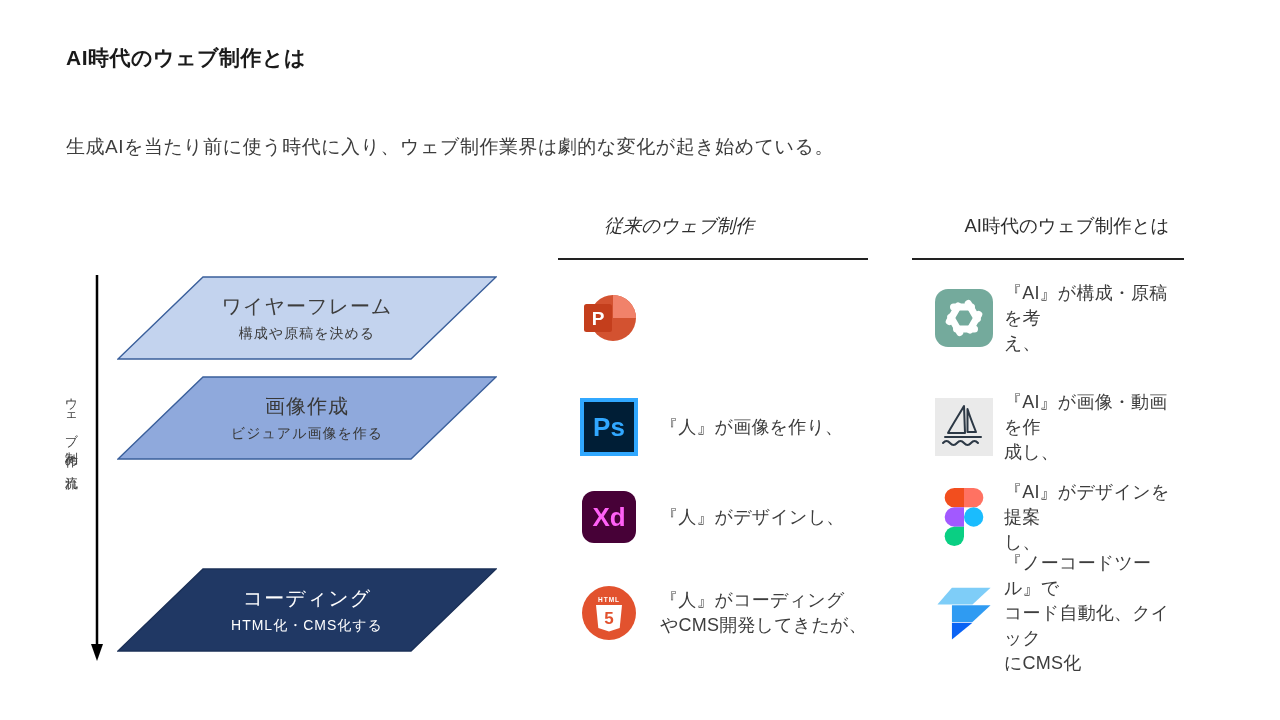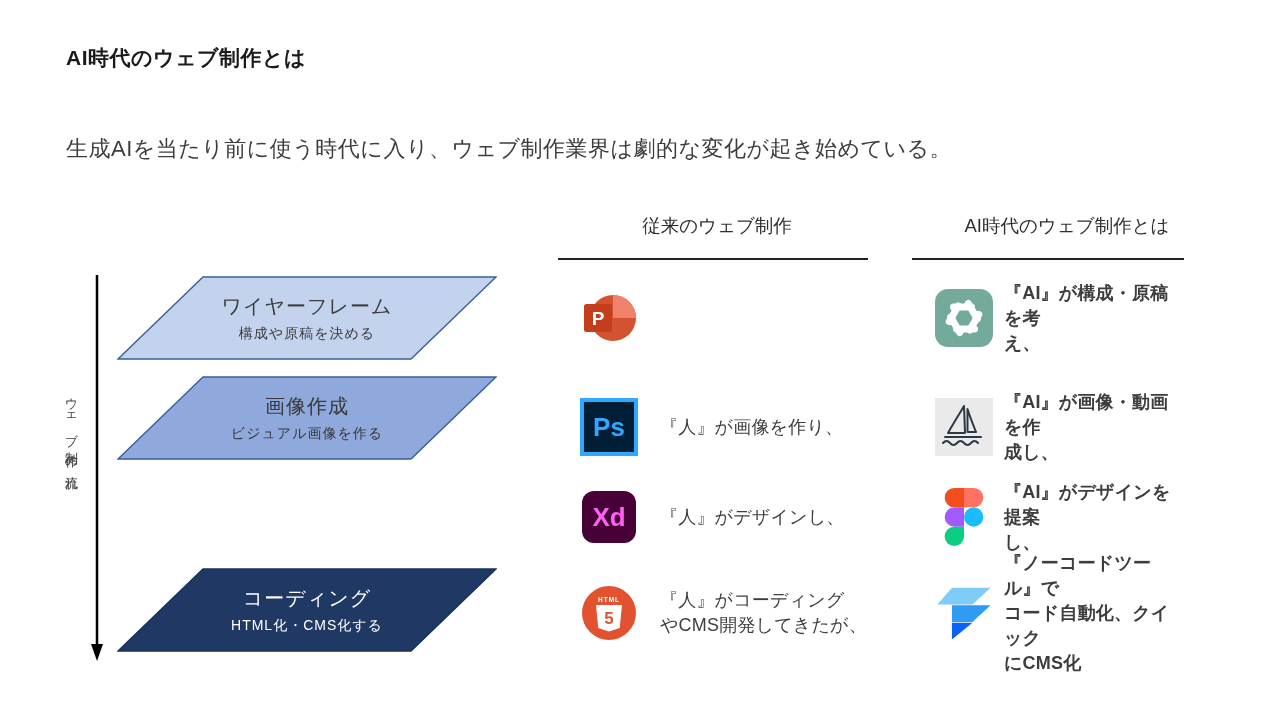--- a/index.html
+++ b/index.html
@@ -2,46 +2,46 @@
 <html><head>
 <meta charset="utf-8">
 <style>
   * { margin:0; padding:0; box-sizing:border-box; }
   html,body { background:#fff; }
   .slide {
     position:relative; width:1184px; height:720px; background:#ffffff;
     font-family:"Liberation Sans","DejaVu Sans",sans-serif; overflow:hidden;
   }
   .title { position:absolute; left:66px; top:44px; font-size:21px; font-weight:bold; color:#1a1a1a; letter-spacing:.5px; }
-  .intro { position:absolute; left:66px; top:134px; font-size:22px; color:#3d3d3d; letter-spacing:.5px; }
+  .intro { position:absolute; left:66px; top:134px; font-size:19px; color:#3d3d3d; letter-spacing:.5px; }
 
   
   .axis-label {
     position:absolute; left:62px; top:388px; writing-mode:vertical-rl; text-orientation:upright;
     font-size:13px; letter-spacing:3px; color:#404040;
   }
   .flow-arrow { position:absolute; left:88px; top:272px; }
   .steps { position:absolute; left:117px; top:276px; width:380px; height:376px; }
   .step { position:absolute; left:0; width:380px; height:84px; }
   .step svg { display:block; }
   .step text { font-family:"Liberation Sans","DejaVu Sans",sans-serif; }
   .step-0 { top:0; } .step-1 { top:100px; } .step-2 { top:200px; } .step-3 { top:292px; }
 
   
   .col-header { position:absolute; top:213px; width:310px; text-align:center; font-size:18.5px; color:#2e2e2e; }
-  .col-header.c1 { left:562px; } .col-header.c2 { left:912px; }
+  .col-header.c1 { left:524px;font-style:italic; } .col-header.c2 { left:912px; }
   .col-underline { position:absolute; top:258px; height:2px; background:#222; }
   .col-underline.c1 { left:558px; width:310px; } .col-underline.c2 { left:912px; width:310px; }
 
   .row { position:absolute; display:flex; align-items:center; height:58px; }
   .row .icon { width:58px; height:58px; flex:0 0 58px; }
   .row .icon svg { display:block; margin:0 auto; }
   .row-text { font-size:18px; line-height:25px; color:#3d3d3d; white-space:pre-line; letter-spacing:.2px; }
   .col1 { left:580px; } .col1 .row-text { margin-left:22px; }
-  .col2 { left:935px;font-weight:bold; } .col2 .row-text { margin-left:11px; }
+  .col2 { left:935px; } .col2 .row-text { margin-left:11px; }
   .r0 { top:289px; } .r1 { top:390px;margin-top:8px; } .r2 { top:488px; } .r3 { top:584px; }
   .icon text { font-family:"Liberation Sans","DejaVu Sans",sans-serif; }
 </style>
 </head>
 <body>
 
 <div class="slide">
 
   <div class="title">AI時代のウェブ制作とは</div>
   <div class="intro">生成AIを当たり前に使う時代に入り、ウェブ制作業界は劇的な変化が起き始めている。</div>

